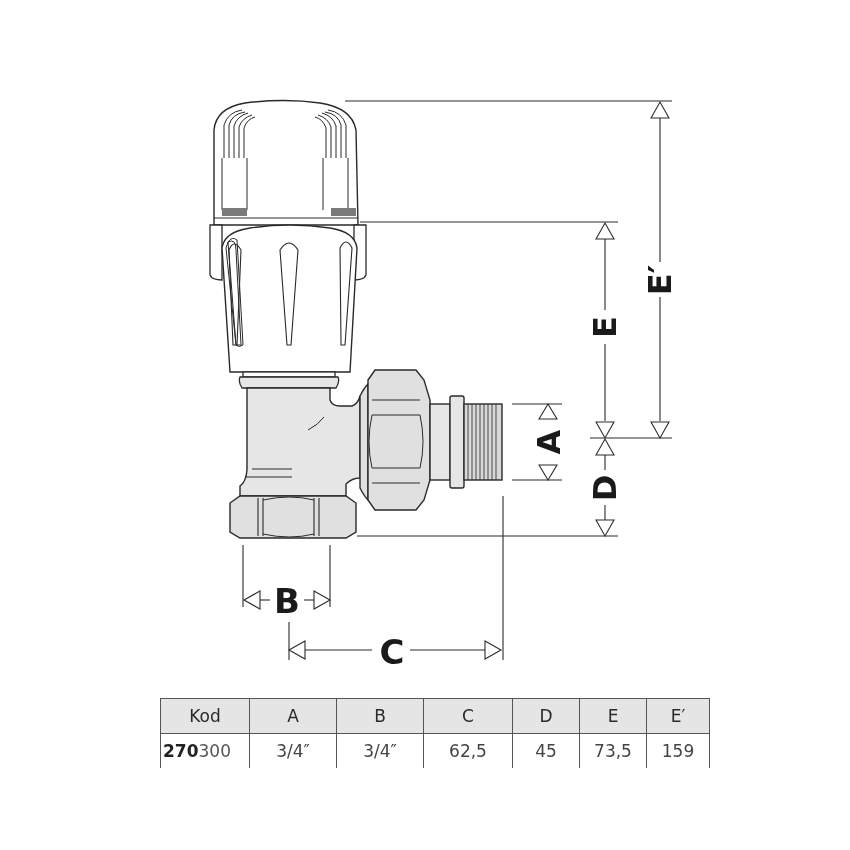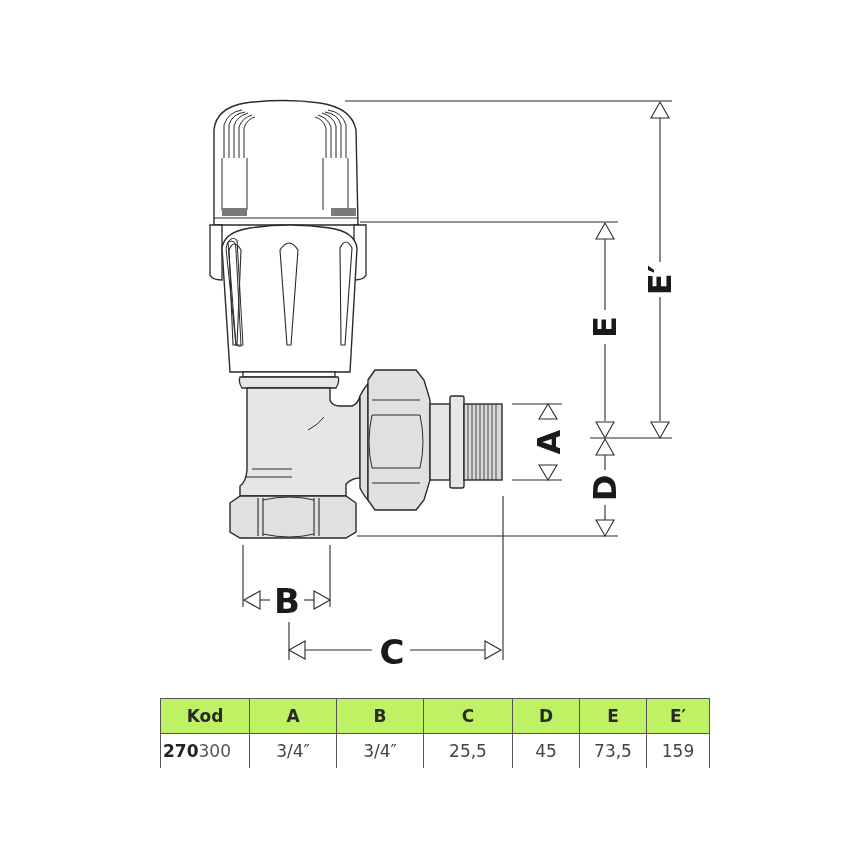--- a/index.html
+++ b/index.html
@@ -1,21 +1,21 @@
 <!DOCTYPE html>
 <html><head>
 <meta charset="utf-8">
 <style>
   html, body { margin:0; padding:0; background:#ffffff; }
   body { width:850px; height:850px; position:relative; overflow:hidden; font-family:"DejaVu Sans", sans-serif; }
   #drawing { position:absolute; left:0; top:0; width:850px; height:690px; }
   .dim-label { font-family:"DejaVu Sans", sans-serif; font-weight:bold; fill:#1a1a1a; }
   #spec-table { position:absolute; left:160px; top:698px; border-collapse:collapse; font-family:"DejaVu Sans", sans-serif; }
   #spec-table th, #spec-table td { height:34px; text-align:center; padding:0; color:#2a2a2a; }
-  #spec-table th { background:#bef264; font-weight:bold; font-size:17px; border-top:1.5px solid #555; border-right:1.5px solid #555; }
+  #spec-table th { background:#e5e5e5; font-weight:normal; font-size:17px; border-top:1.5px solid #555; border-right:1.5px solid #555; }
   #spec-table td { background:#ffffff; font-size:17px; font-weight:normal; border-right:1.5px solid #555; color:#444; }
   #spec-table tr.hdr { border-bottom:1.5px solid #555; }
   #spec-table .c0 { width:86px; border-left:1.5px solid #555; }
   #spec-table .c1 { width:86px; } #spec-table .c2 { width:86px; } #spec-table .c3 { width:88px; }
   #spec-table .c4 { width:66px; } #spec-table .c5 { width:66px; } #spec-table .c6 { width:62px; }
   #spec-table td.c0 { text-align:left; padding-left:2px; }
   .code-bold { font-weight:bold; color:#222; }
   .code-light { font-weight:normal; color:#555; }
   #spec-table .c4 { border-left:1.5px solid #555; }
 </style>
@@ -176,19 +176,19 @@
     <th class="c2">B</th>
     <th class="c3">C</th>
     <th class="c4">D</th>
     <th class="c5">E</th>
     <th class="c6">E′</th>
   </tr>
   <tr>
     <td class="c0"><span class="code-bold">270</span><span class="code-light">300</span></td>
     <td class="c1">3/4″</td>
     <td class="c2">3/4″</td>
-    <td class="c3">25,5</td>
+    <td class="c3">62,5</td>
     <td class="c4">45</td>
     <td class="c5">73,5</td>
     <td class="c6">159</td>
   </tr>
 </tbody>
   </table>
 
 </body></html>

